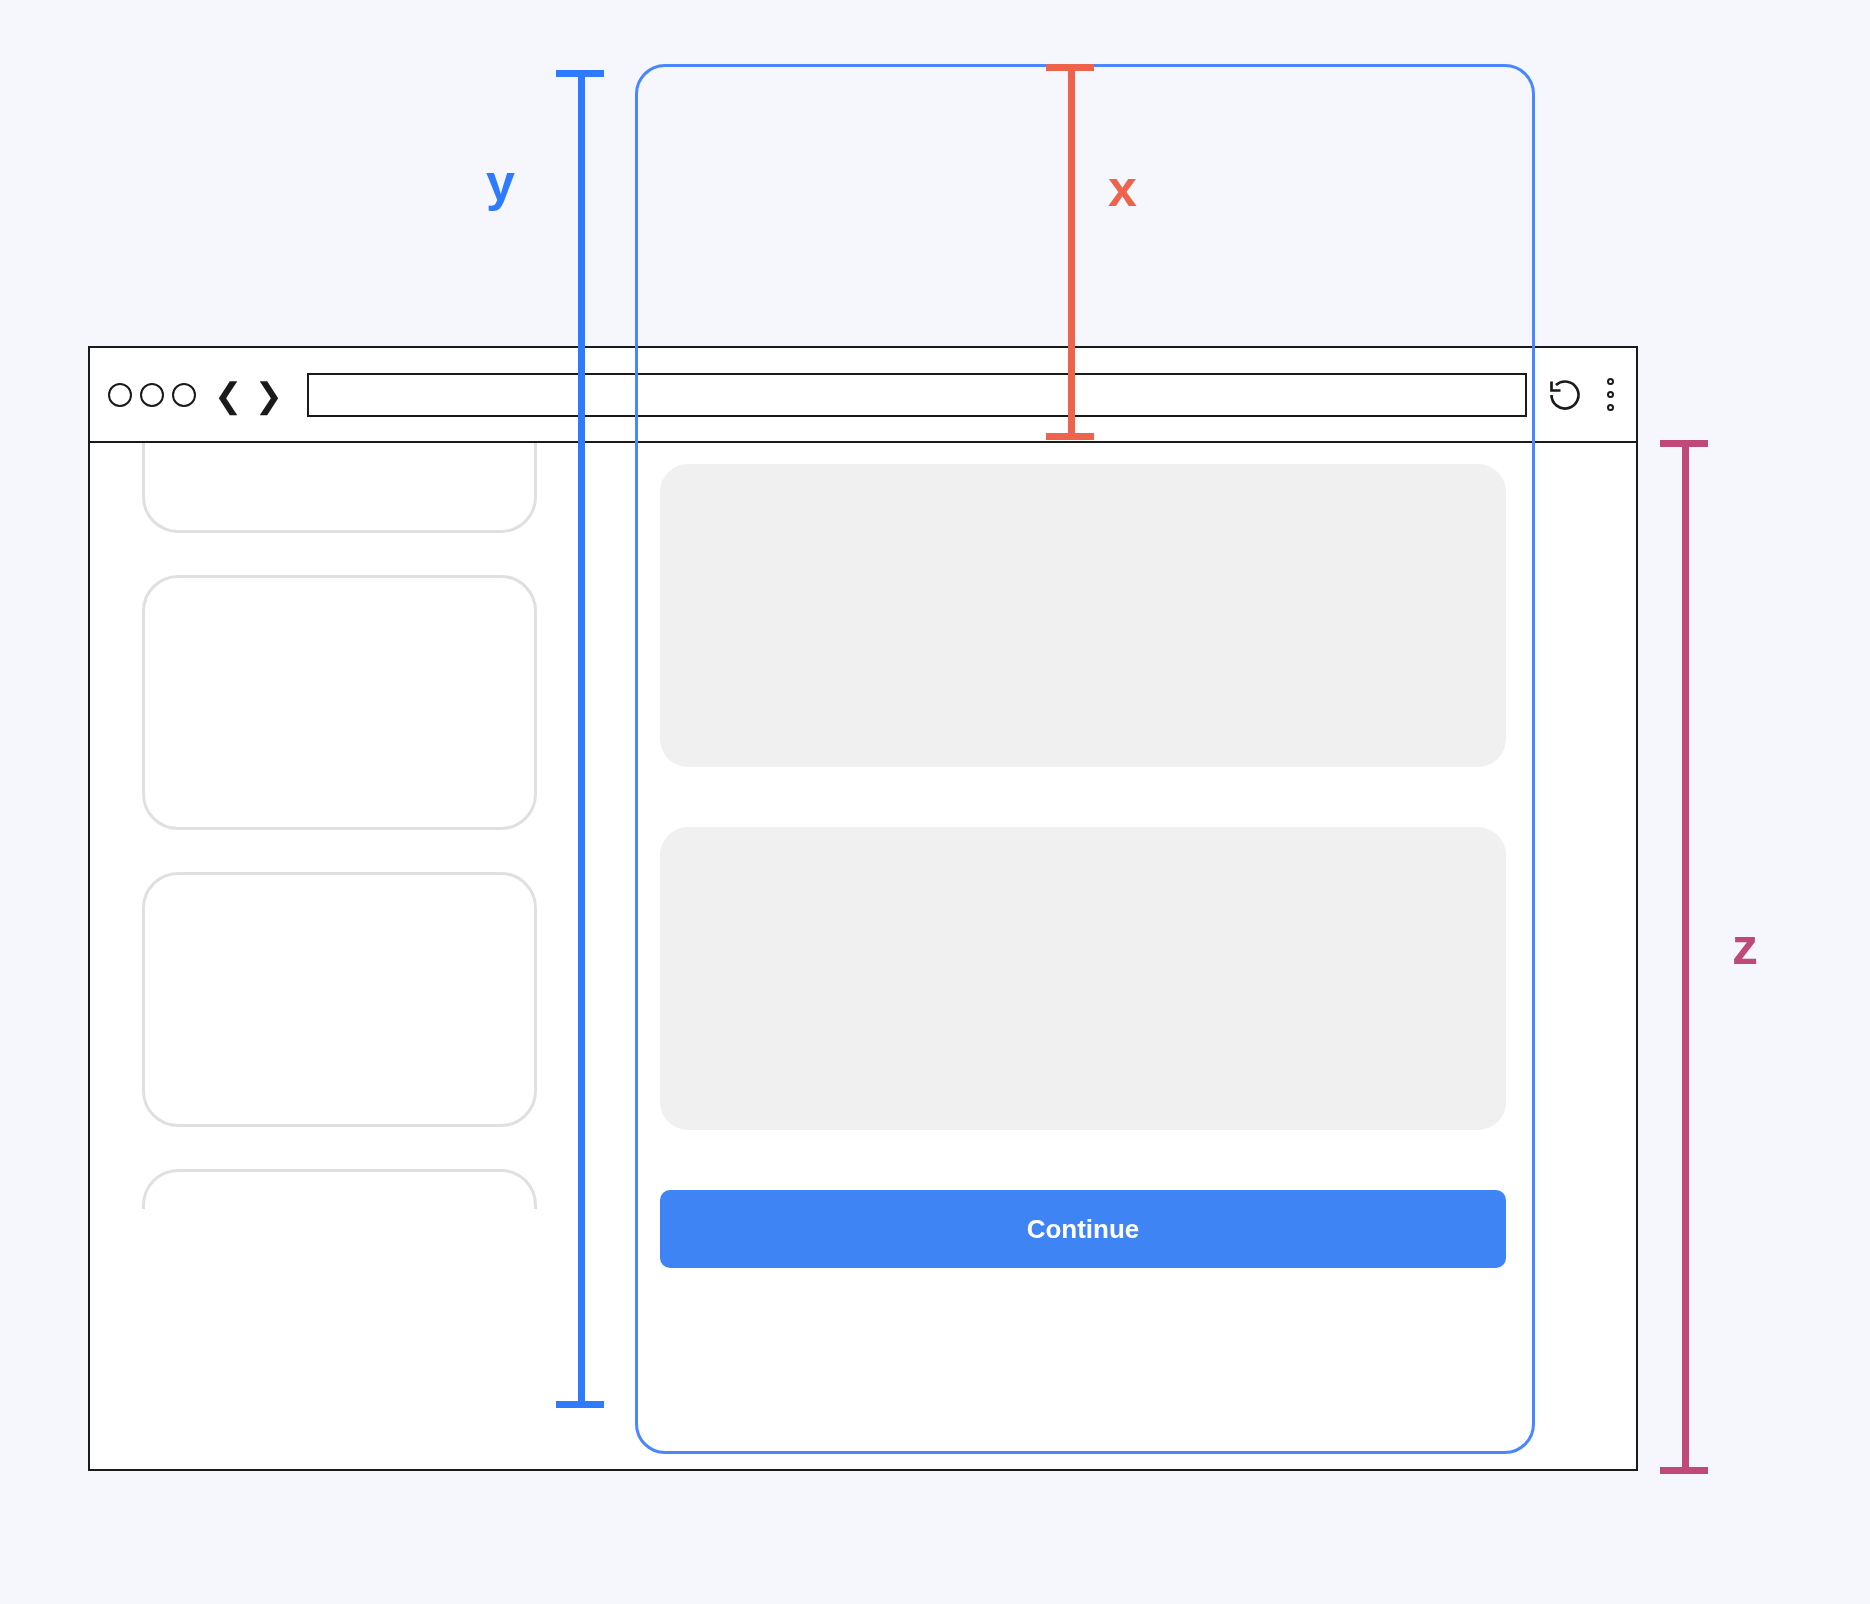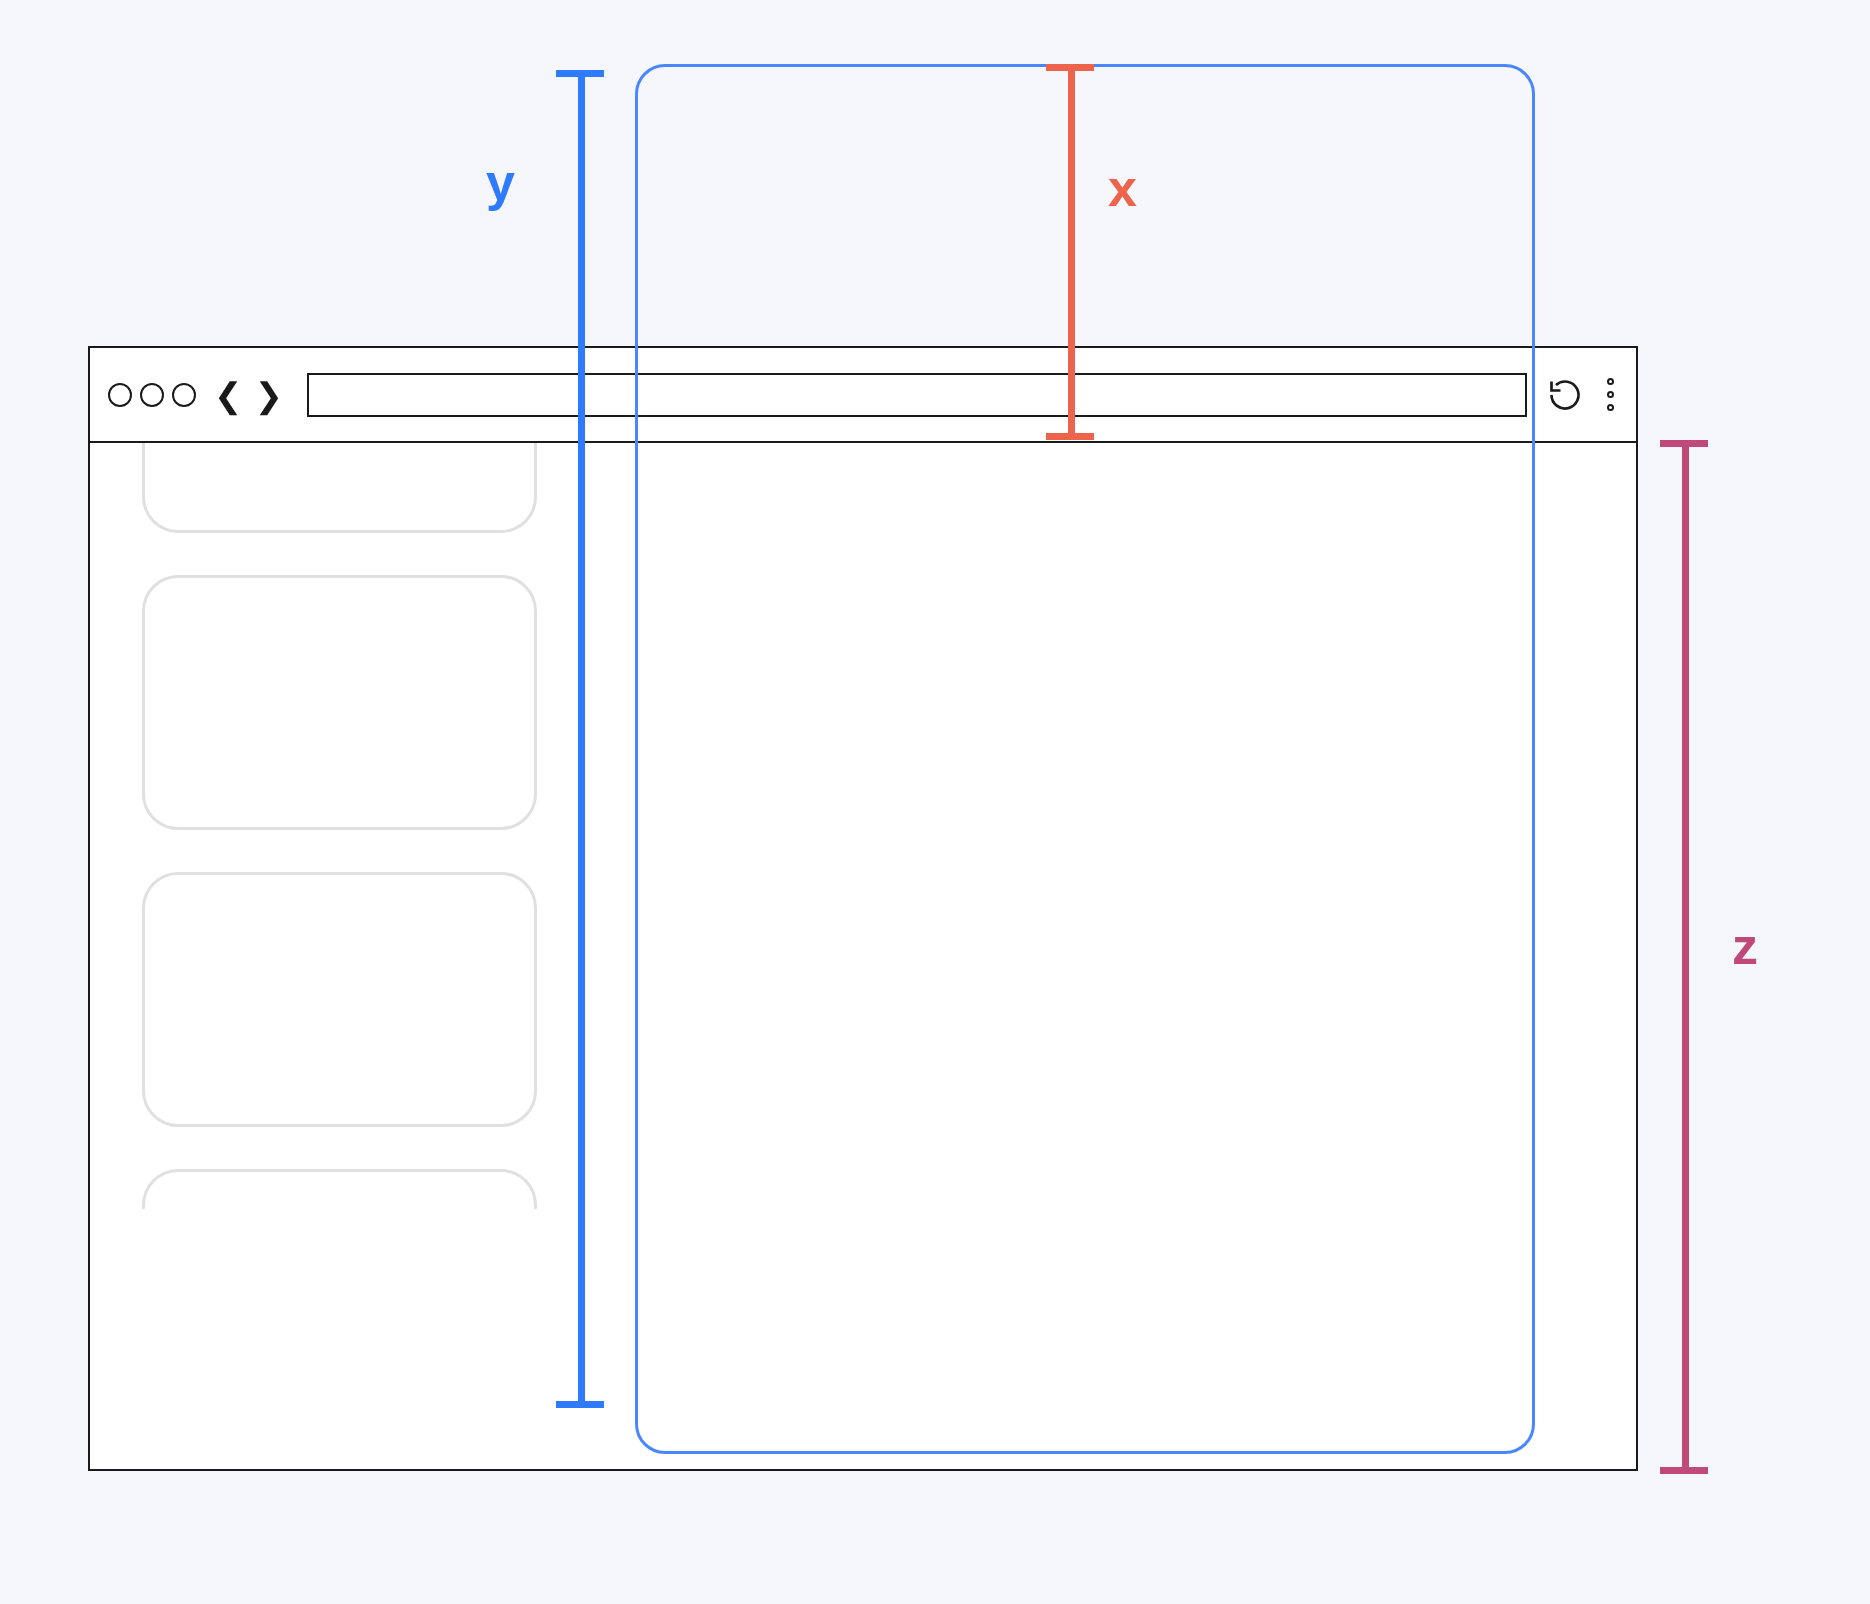--- a/index.html
+++ b/index.html
@@ -168,20 +168,25 @@
       <div class="sidebar">
         <div class="thumb first"></div>
         <div class="thumb"></div>
         <div class="thumb"></div>
         <div class="thumb last"></div>
       </div>
     </div>
   </div>
 
   <div class="iframe-panel"></div>
+  <div class="panel-inner">
+    <div class="skeleton"></div>
+    <div class="skeleton"></div>
+    <button class="continue-btn">Continue</button>
+  </div>
 
   <div class="bracket y-bracket">
     <div class="line t"></div>
     <div class="line v"></div>
     <div class="line b"></div>
   </div>
   <div class="label y-label">y</div>
 
   <div class="bracket x-bracket">
     <div class="line t"></div>

